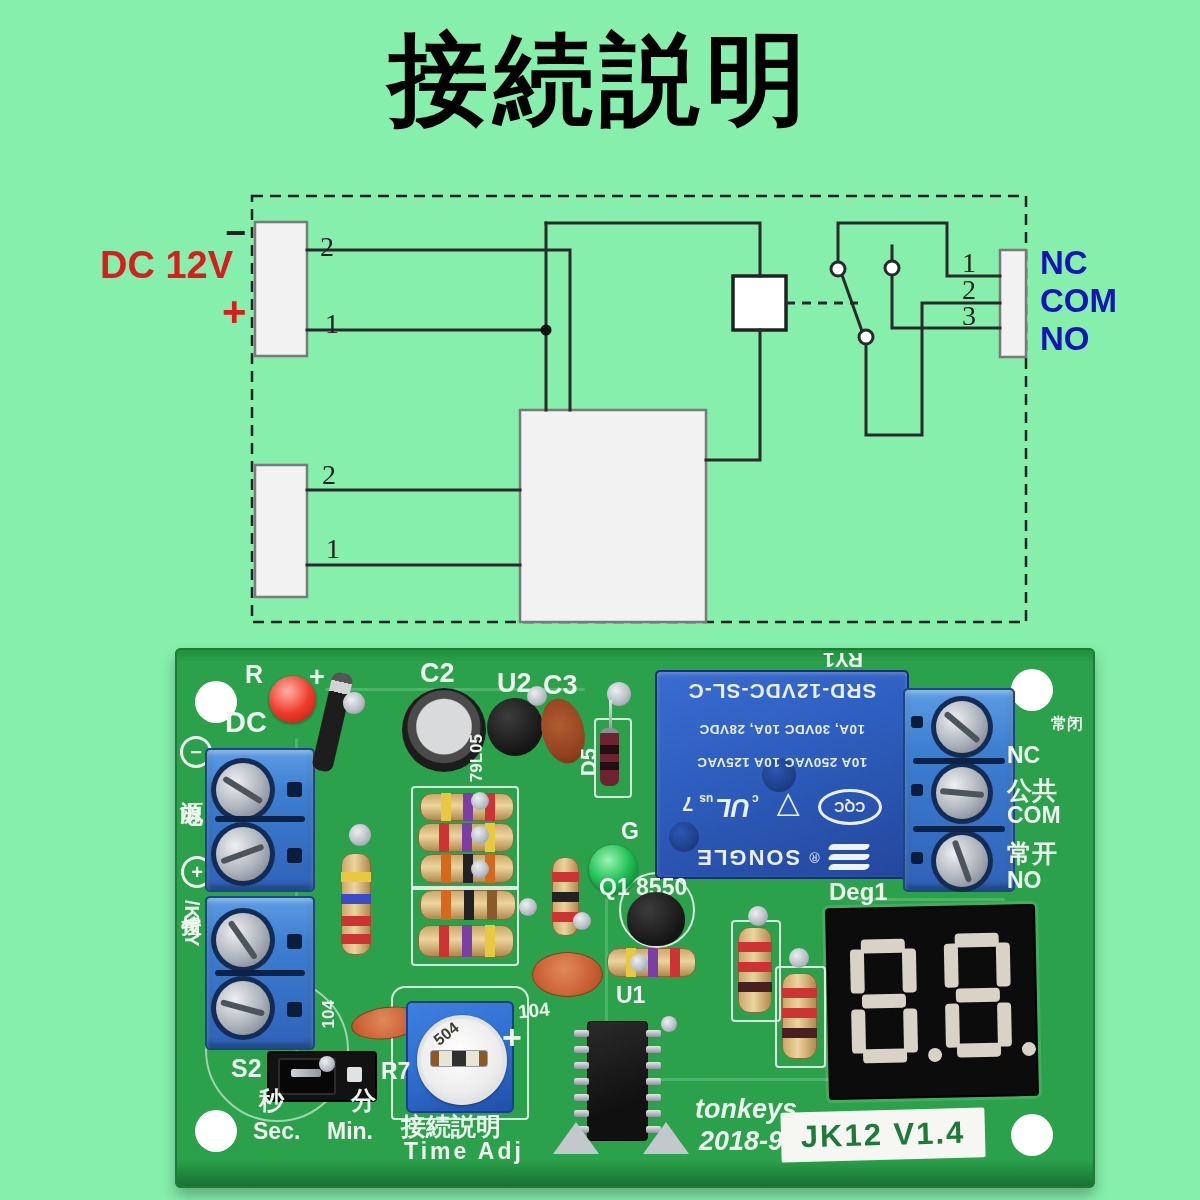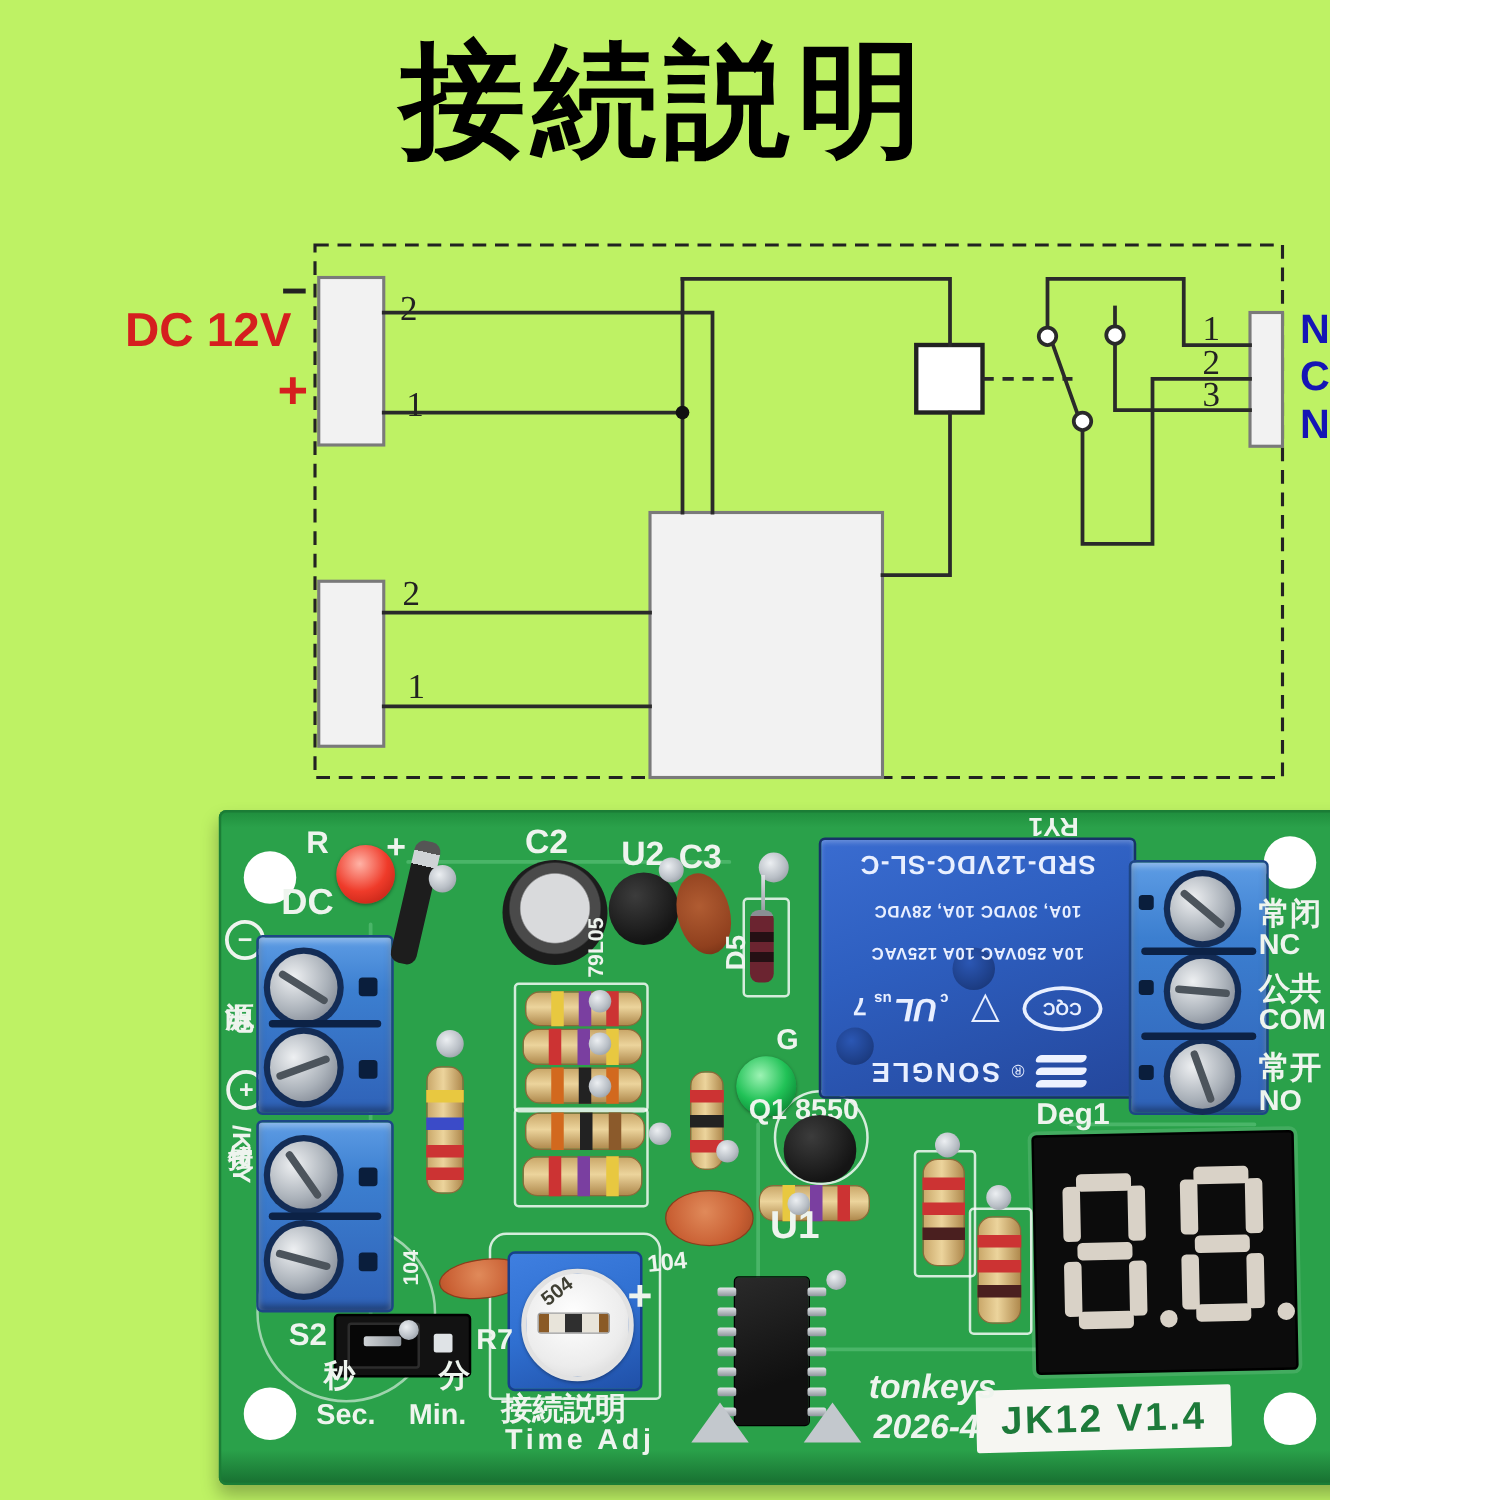--- a/index.html
+++ b/index.html
@@ -1,16 +1,16 @@
 <!DOCTYPE html>
 <html><head>
 <meta charset="utf-8">
 <style>
   html,body{margin:0;padding:0;background:#fff;}
-  .page{position:relative;width:1064px;height:1200px;background:#bef264;overflow:hidden;
+  .page{position:relative;width:1200px;height:1200px;background:#86efac;overflow:hidden;
         font-family:"Liberation Sans","DejaVu Sans",sans-serif;}
 
   
   .title{position:absolute;top:14px;left:0;right:0;margin:0;text-align:center;
          font-size:100px;font-weight:bold;color:#000;letter-spacing:6px;
          font-family:"DejaVu Sans","Liberation Sans",sans-serif;}
 
   
   svg.schem{position:absolute;left:0;top:0;width:1200px;height:650px;}
   .wire{stroke:#2a2a2a;stroke-width:3;fill:none;stroke-linecap:square;}
@@ -306,21 +306,21 @@
           <div class="screw">
             <div class="slot" style="transform:rotate(70deg);"></div>
           </div>
         </div>
       <div class="sep" style="top:68px;"></div>
       <div class="sep" style="top:136px;"></div>
       <div class="dkdot" style="left:6px;top:26px;width:12px;height:12px;"></div>
       <div class="dkdot" style="left:6px;top:94px;width:12px;height:12px;"></div>
       <div class="dkdot" style="left:6px;top:162px;width:12px;height:12px;"></div>
     </div>
-    <div class="silk" style="left:832px;top:66px;font-size:25px;">常闭</div>
+    <div class="silk" style="left:876px;top:66px;font-size:16px;">常闭</div>
     <div class="silk" style="left:832px;top:94px;font-size:23px;">NC</div>
     <div class="silk" style="left:832px;top:126px;font-size:25px;">公共</div>
     <div class="silk" style="left:832px;top:154px;font-size:23px;">COM</div>
     <div class="silk" style="left:832px;top:189px;font-size:25px;">常开</div>
     <div class="silk" style="left:832px;top:219px;font-size:23px;">NO</div>
 
     <div class="res" style="left:245px;top:145px;width:92px;height:26px;">
       <i class="band" style="left:20px;background:#e8c840;"></i>
         <i class="band" style="left:42px;background:#7a3fa0;"></i>
         <i class="band" style="left:64px;background:#cc3333;"></i>
@@ -402,21 +402,21 @@
           <i class="sg e"></i>
           <i class="sg f"></i>
           <i class="sg g"></i>
           <i class="sg dp"></i>
       </div>
     </div>
 
     <div class="jklabel">JK12 V1.4</div>
 
     <div class="silk" style="left:520px;top:446px;font-size:27px;font-style:italic;">tonkeys</div>
-    <div class="silk" style="left:524px;top:478px;font-size:27px;font-style:italic;">2026-4</div>
+    <div class="silk" style="left:524px;top:478px;font-size:27px;font-style:italic;">2018-9</div>
 
     <div class="trimmer" style="left:231px;top:353px;width:104px;height:108px;">
       <div class="knob">
         <div class="kslot"></div>
         <div class="kval">504</div>
       </div>
     </div>
     <div class="silk" style="left:327px;top:370px;font-size:34px;">+</div>
     <div class="silk" style="left:226px;top:462px;font-size:25px;">接続説明</div>
     <div class="silk" style="left:229px;top:490px;font-size:23px;letter-spacing:3px;">Time Adj</div>
@@ -428,21 +428,21 @@
       <div class="jslot" style="left:22px;top:16px;width:30px;height:8px;"></div>
       <div class="jpad" style="left:78px;top:14px;width:15px;height:15px;"></div>
     </div>
     <div class="silk vflip" style="left:144px;top:352px;font-size:17px;">104</div>
     <div class="silk" style="left:343px;top:352px;font-size:19px;transform:rotate(-6deg);">104</div>
     <div class="silk" style="left:84px;top:436px;font-size:25px;">秒</div>
     <div class="silk" style="left:176px;top:436px;font-size:25px;">分</div>
     <div class="silk" style="left:78px;top:470px;font-size:23px;">Sec.</div>
     <div class="silk" style="left:152px;top:470px;font-size:23px;">Min.</div>
 
-    <div class="silk" style="left:441px;top:314px;font-size:31px;">U1</div>
+    <div class="silk" style="left:441px;top:334px;font-size:23px;">U1</div>
     <div class="ic" style="left:412px;top:373px;width:59px;height:118px;">
       <span class="icpin" style="left:-14px;top:8px;"></span>
         <span class="icpin" style="left:-14px;top:24px;"></span>
         <span class="icpin" style="left:-14px;top:40px;"></span>
         <span class="icpin" style="left:-14px;top:56px;"></span>
         <span class="icpin" style="left:-14px;top:72px;"></span>
         <span class="icpin" style="left:-14px;top:88px;"></span>
         <span class="icpin" style="left:-14px;top:104px;"></span>
       <span class="icpin" style="right:-14px;top:8px;"></span>
         <span class="icpin" style="right:-14px;top:24px;"></span>

